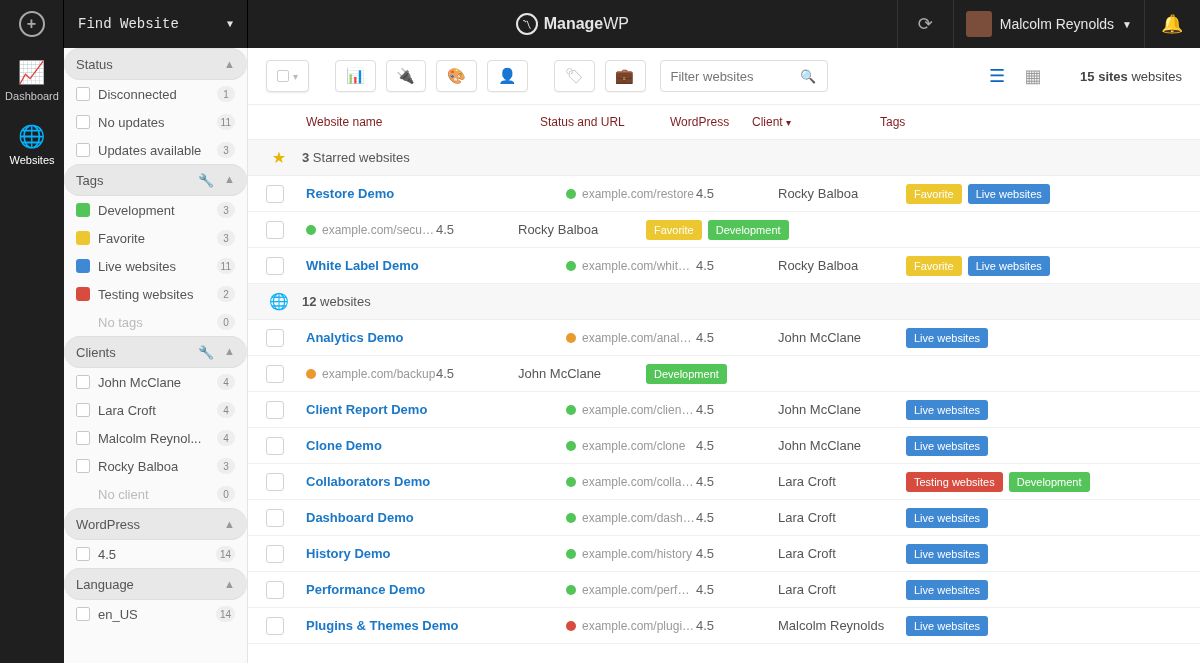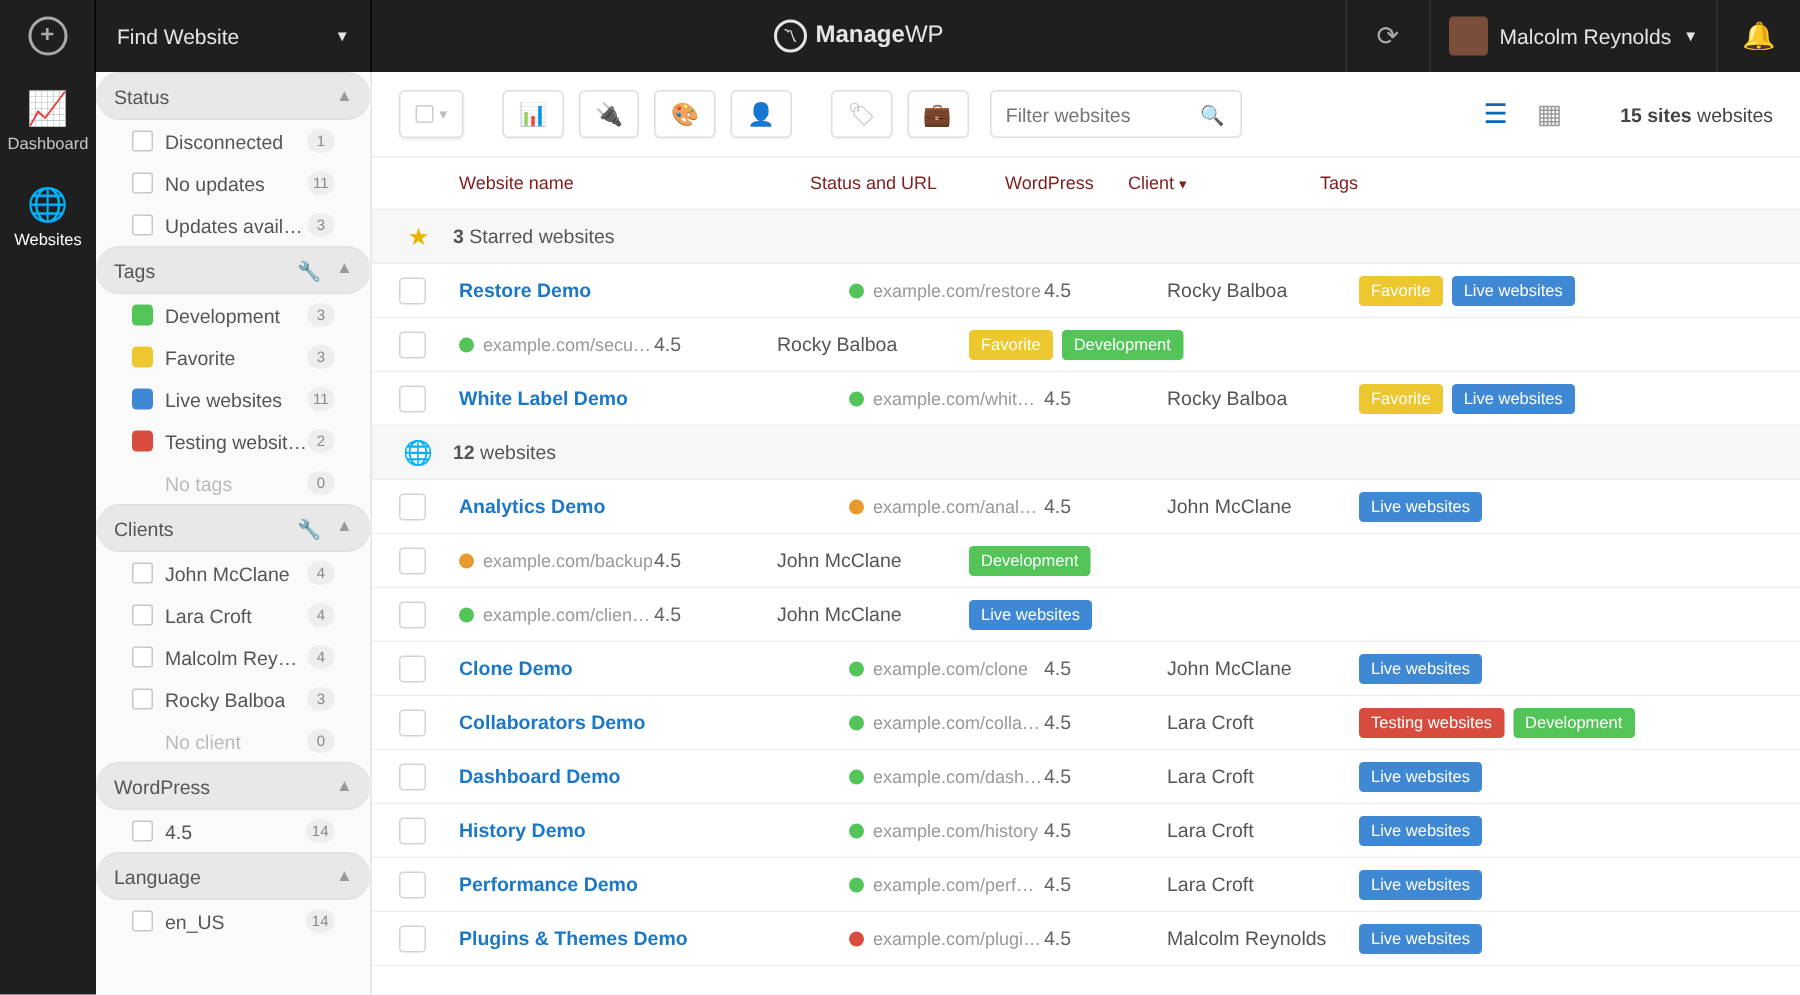--- a/index.html
+++ b/index.html
@@ -2,41 +2,41 @@
 <html><head>
 <meta charset="utf-8">
 <style>
 * { box-sizing: border-box; margin: 0; padding: 0; }
 body { font-family: -apple-system, "Helvetica Neue", Arial, sans-serif; font-size: 13px; color: #444; background: #fff; width: 1200px; height: 663px; overflow: hidden; }
 
 
 .topbar { height: 48px; background: #1f1f1f; display: flex; align-items: center; color: #e5e5e5; }
 .topbar .add-btn { width: 64px; height: 48px; display: flex; align-items: center; justify-content: center; border-right: 1px solid #000; }
 .topbar .add-btn .cir { width: 26px; height: 26px; border: 2px solid #aaa; border-radius: 50%; display: flex; align-items: center; justify-content: center; color: #aaa; font-size: 16px; font-weight: bold; }
-.topbar .finder { width: 184px; height: 48px; padding: 0 14px; display: flex; align-items: center; justify-content: space-between; border-right: 1px solid #000; font-size: 14px; }
+.topbar .finder { width: 184px; height: 48px; padding: 0 14px; display: flex; align-items: center; justify-content: space-between; border-right: 1px solid #000; font-size: 14px; font-family: Liberation Mono, monospace; }
 .topbar .brand { flex: 1; display: flex; align-items: center; justify-content: center; font-size: 16px; font-weight: 300; }
 .topbar .brand b { font-weight: 700; }
 .topbar .brand .bcir { width: 22px; height: 22px; border: 2px solid #e5e5e5; border-radius: 50%; margin-right: 6px; display:flex; align-items:center; justify-content:center; font-size:10px;}
 .topbar .right { display: flex; align-items: center; height: 48px; }
 .topbar .iconcell { width: 56px; height: 48px; display: flex; align-items: center; justify-content: center; border-left: 1px solid #333; color:#aaa; font-size:18px;}
 .topbar .user { height: 48px; display: flex; align-items: center; padding: 0 12px; border-left: 1px solid #333; gap: 8px; font-size: 14px; }
 .topbar .user .av { width: 26px; height: 26px; background: #7a4e3a; border-radius: 3px; }
 
 
 .rail { position: absolute; top: 48px; left: 0; width: 64px; bottom: 0; background: #1f1f1f; color: #c8c8c8; display: flex; flex-direction: column; align-items: center; }
 .rail .item { width: 64px; padding: 12px 0 10px; text-align: center; font-size: 11px; cursor: pointer; }
 .rail .item.active { color: #fff; }
 .rail .item .ic { font-size: 22px; display:block; margin-bottom:4px; }
 
 
 .side { position: absolute; top: 48px; left: 64px; width: 184px; bottom: 0; background: #fafafa; border-right: 1px solid #e4e4e4; overflow:hidden; }
 .side .group-head { background: #e8e8e8; height: 32px; display: flex; align-items: center; padding: 0 12px; font-size: 13px; color: #555; justify-content: space-between; border-top:1px solid #dedede; border-bottom:1px solid #dedede;border-radius:16px;}
 .side .group-head .chev { color:#999; font-size:11px; }
 .side .group-head .tools { display:flex; gap:10px; color:#999; font-size:13px; }
-.side .opt { height: 28px; display: flex; align-items: center; padding: 0 24px; font-size: 13px; color: #555; justify-content: space-between; }
+.side .opt { height: 28px; display: flex; align-items: center; padding: 0 12px; font-size: 13px; color: #555; justify-content: space-between; }
 .side .opt .l { display:flex; align-items:center; gap:8px; min-width:0; }
 .side .opt .l span.t { white-space:nowrap; overflow:hidden; text-overflow:ellipsis; max-width:110px; }
 .side .opt .cb { width: 14px; height: 14px; border: 1px solid #c8c8c8; border-radius: 2px; background:#fff; flex-shrink:0; }
 .side .opt .sw { width: 14px; height: 14px; border-radius: 3px; flex-shrink:0; }
 .side .opt .badge { min-width: 18px; height: 16px; padding:0 4px; background: #eee; border-radius: 8px; font-size: 10px; color: #888; display:flex; align-items:center; justify-content:center; }
 .side .opt.muted { color:#bbb; }
 
 
 .main { position: absolute; top: 48px; left: 248px; right: 0; bottom: 0; background: #fff; display:flex; flex-direction:column; }
 .toolbar { height: 56px; display: flex; align-items: center; padding: 0 18px; gap: 10px; }
@@ -394,20 +394,21 @@
         <div class="wp">4.5</div>
         <div class="client">John McClane</div>
         <div class="tags">
           <span class="tag c-green">Development</span>
         </div>
       </div>
       <div class="row">
         <div class="ck">
           <div class="box"></div>
         </div>
+        <div class="name">Client Report Demo</div>
         <div class="url">
           <span class="dot dot-green"></span>
           <span class="ut">example.com/client-...</span>
         </div>
         <div class="wp">4.5</div>
         <div class="client">John McClane</div>
         <div class="tags">
           <span class="tag c-blue">Live websites</span>
         </div>
       </div>

